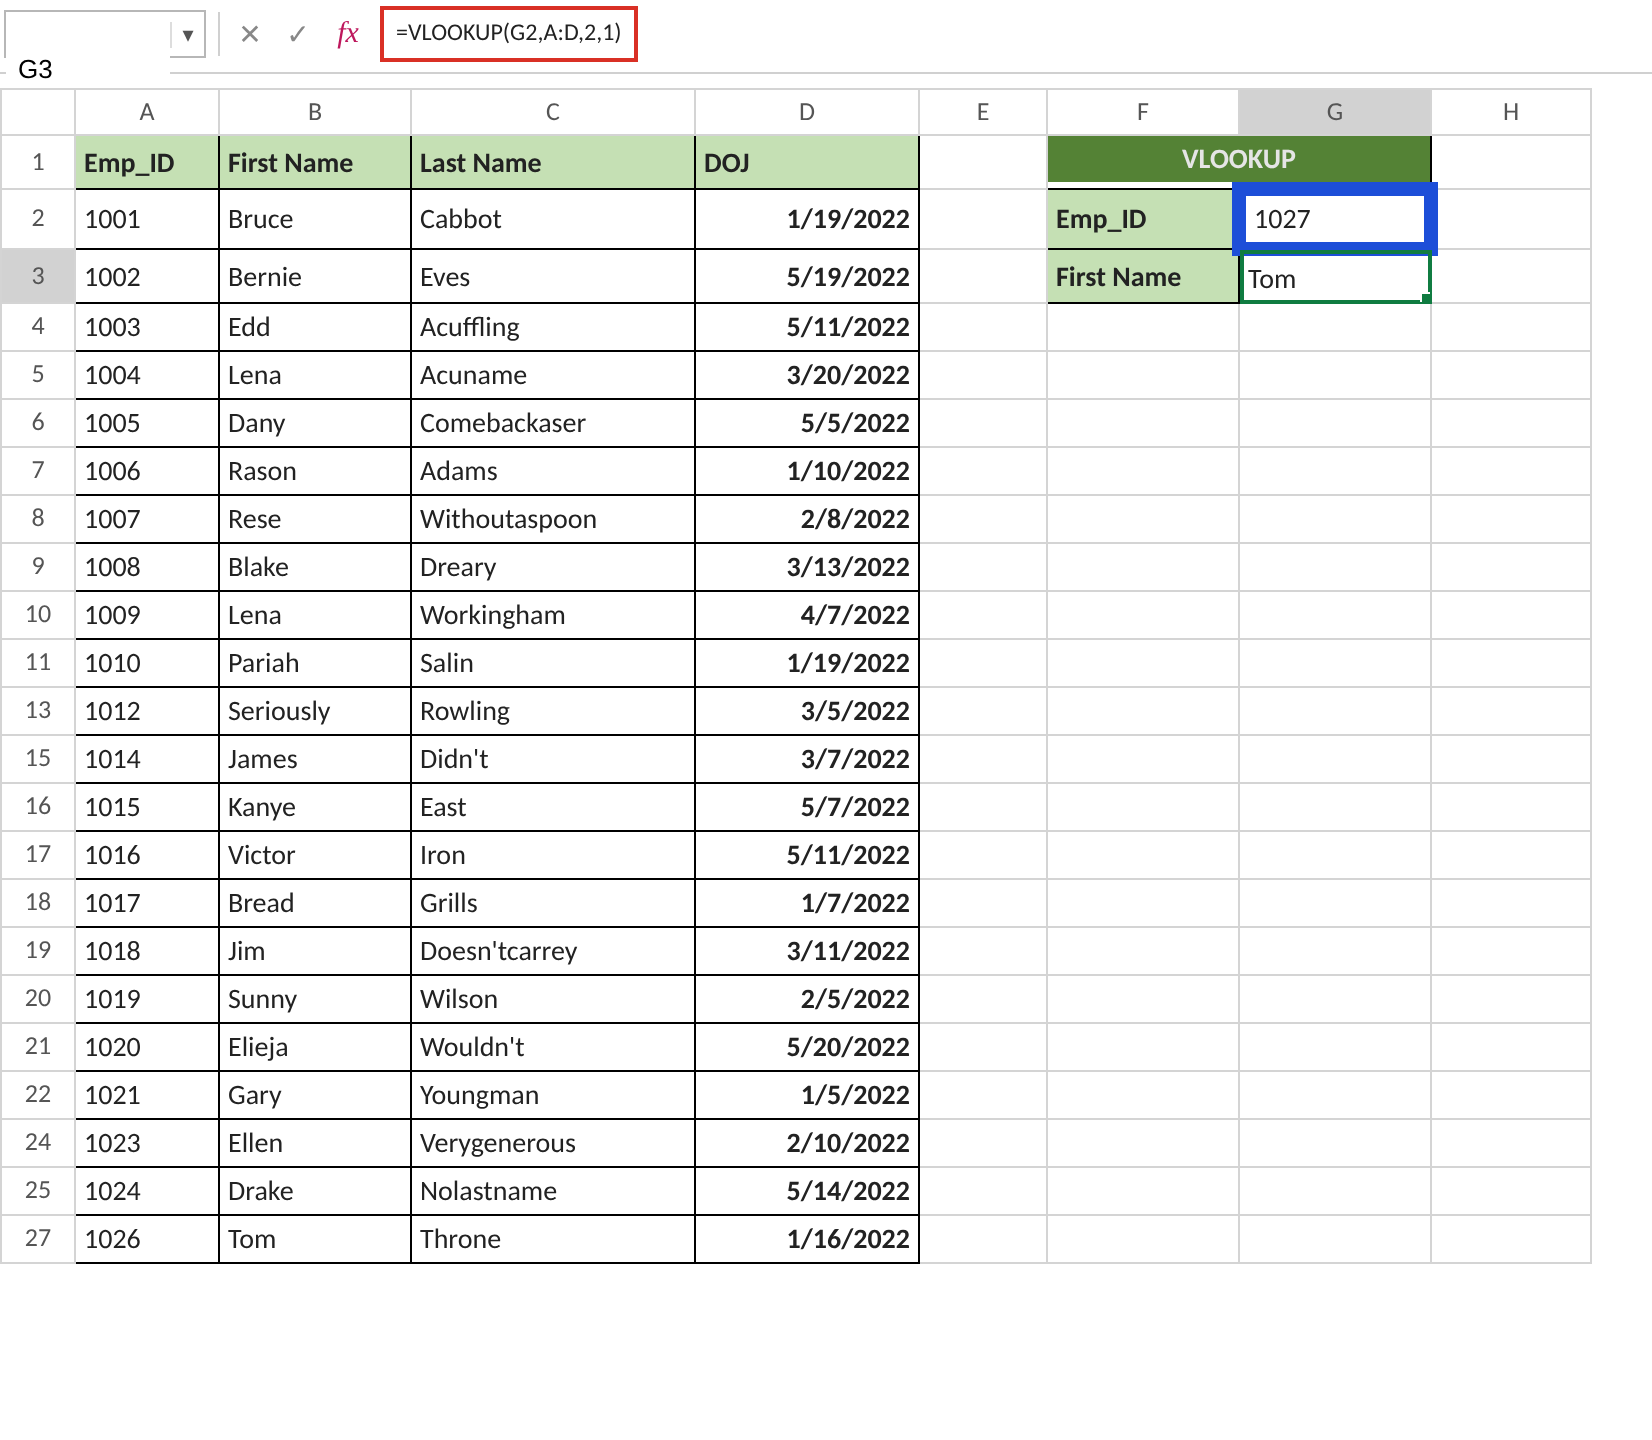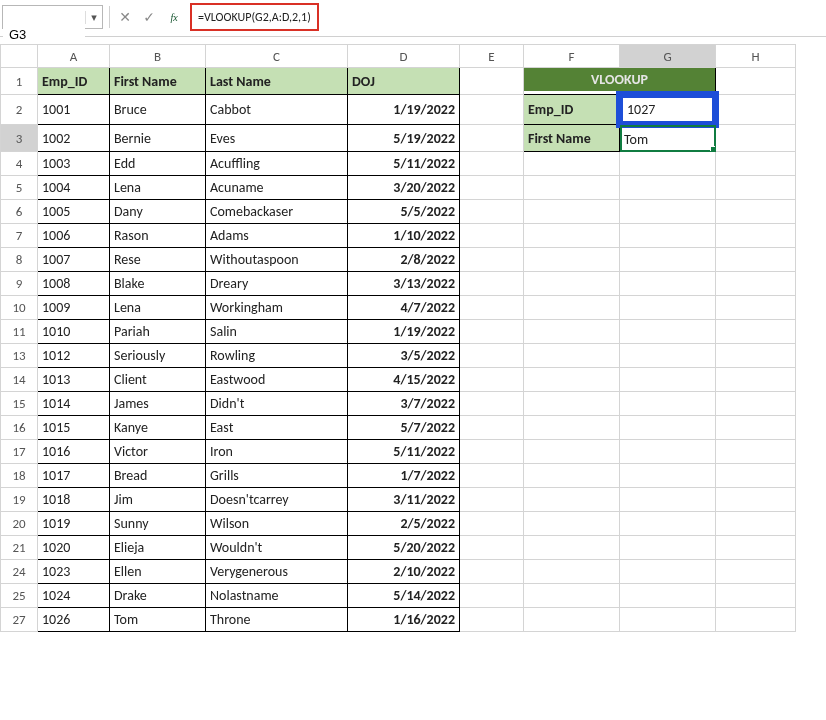--- a/index.html
+++ b/index.html
@@ -4,21 +4,21 @@
 <style>
   html,body{margin:0;padding:0;font-family:"Calibri","Segoe UI",Arial,sans-serif;font-size:14px;color:#222;background:#fff;}
   .sheet{width:826px;height:720px;position:relative;overflow:hidden;}
   
   .fbar{display:flex;align-items:center;height:30px;border-bottom:1px solid #d0d0d0;padding:2px 4px 4px 2px;gap:6px;}
   .namebox{display:flex;align-items:center;border:1px solid #b7b7b7;height:22px;background:#fff;}
   .namebox-input{border:none;width:70px;padding:0 6px;font-size:13px;outline:none;margin-top:35px;}
   .chev{width:16px;text-align:center;color:#555;font-size:11px;border-left:1px solid #ddd;}
   .divider{width:1px;height:22px;background:#d0d0d0;}
   .fx-btn{width:18px;text-align:center;color:#888;font-size:14px;}
-  .fx-lbl{font-style:italic;font-family:"Times New Roman",serif;font-size:10px;color:#14532d;width:20px;text-align:center;}
+  .fx-lbl{font-style:italic;font-family:"Times New Roman",serif;font-size:15px;color:#be185d;width:20px;text-align:center;}
   .formula-wrap{display:flex;align-items:center;height:24px;border:2px solid #d93025;padding:0 6px;flex:0 0 auto;}
   .formula-text{font-size:12px;}
   
   .grid{position:absolute;top:44px;left:0;right:0;bottom:0;}
   table{border-collapse:collapse;table-layout:fixed;}
   th,td{border:1px solid #d4d4d4;height:23px;padding:0 4px;text-align:left;font-size:14px;white-space:nowrap;overflow:hidden;}
   th{background:#fff;font-weight:normal;color:#555;text-align:center;font-size:13px;}
   th.colhdr{height:22px;}
   th.rowhdr{width:28px;text-align:center;background:#fff;}
   th.rowhdr.sel{background:#d2d2d2;}
@@ -212,31 +212,20 @@
             <td class="data">1012</td>
             <td class="data">Seriously</td>
             <td class="data">Rowling</td>
             <td class="data doj">3/5/2022</td>
             <td></td>
             <td></td>
             <td></td>
             <td></td>
           </tr>
           <tr>
-            <th class="rowhdr">14</th>
-            <td class="data">1013</td>
-            <td class="data">Client</td>
-            <td class="data">Eastwood</td>
-            <td class="data doj">4/15/2022</td>
-            <td></td>
-            <td></td>
-            <td></td>
-            <td></td>
-          </tr>
-          <tr>
             <th class="rowhdr">15</th>
             <td class="data">1014</td>
             <td class="data">James</td>
             <td class="data">Didn't</td>
             <td class="data doj">3/7/2022</td>
             <td></td>
             <td></td>
             <td></td>
             <td></td>
           </tr>
@@ -294,20 +283,31 @@
             <td></td>
             <td></td>
             <td></td>
           </tr>
           <tr>
             <th class="rowhdr">21</th>
             <td class="data">1020</td>
             <td class="data">Elieja</td>
             <td class="data">Wouldn't</td>
             <td class="data doj">5/20/2022</td>
+            <td></td>
+            <td></td>
+            <td></td>
+            <td></td>
+          </tr>
+          <tr>
+            <th class="rowhdr">22</th>
+            <td class="data">1021</td>
+            <td class="data">Gary</td>
+            <td class="data">Youngman</td>
+            <td class="data doj">1/5/2022</td>
             <td></td>
             <td></td>
             <td></td>
             <td></td>
           </tr>
           <tr>
             <th class="rowhdr">24</th>
             <td class="data">1023</td>
             <td class="data">Ellen</td>
             <td class="data">Verygenerous</td>

